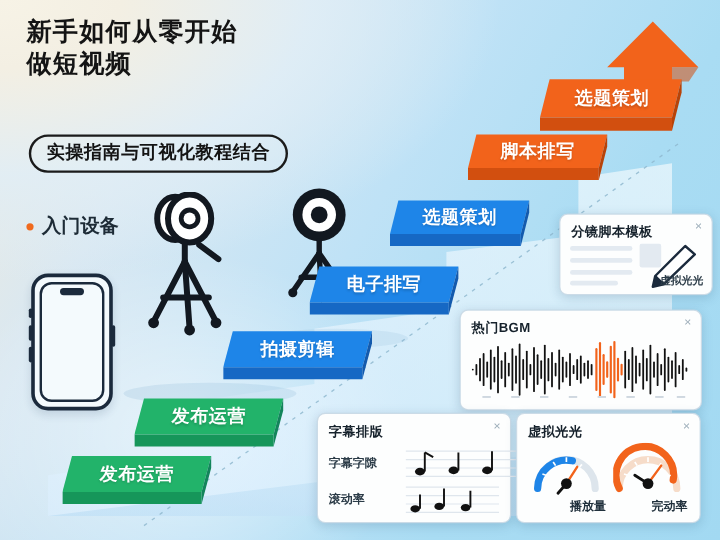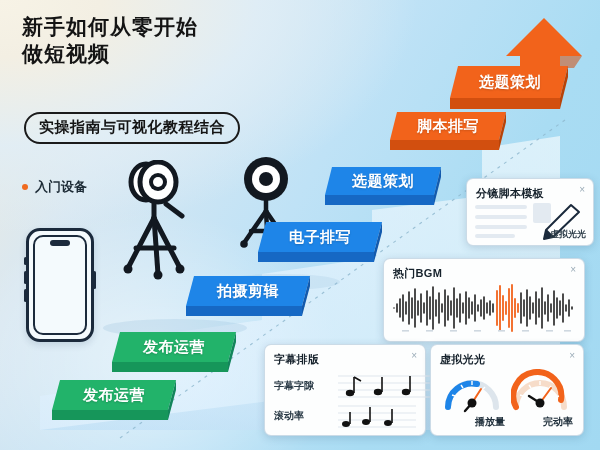--- a/index.html
+++ b/index.html
@@ -28,21 +28,21 @@
   .title .l2{display:block;}
   .subtitle{
     position:absolute;left:24px;top:112px;
     border:2px solid #1b1b1b;border-radius:18px;
     padding:4px 13px 5px;font-size:15px;font-weight:700;color:#141414;
     letter-spacing:.5px;background:rgba(255,255,255,0.06);
   }
   
   .equip{
     position:absolute;left:22px;top:178px;display:flex;align-items:center;gap:7px;
-    font-size:13px;font-weight:700;color:#1d2b36;
+    font-size:16px;font-weight:700;color:#1d2b36;
   }
   .equip .dot{width:6px;height:6px;border-radius:50%;background:#f06a1e;display:block;}
   
   .phone{
     position:absolute;left:26px;top:228px;width:62px;height:108px;
     border:3px solid #1b2a3c;border-radius:14px;background:#f4fafd;
     box-shadow:0 3px 7px rgba(30,60,90,.14);
   }
   .phone:after{
     content:"";position:absolute;left:4px;top:4px;right:4px;bottom:4px;

